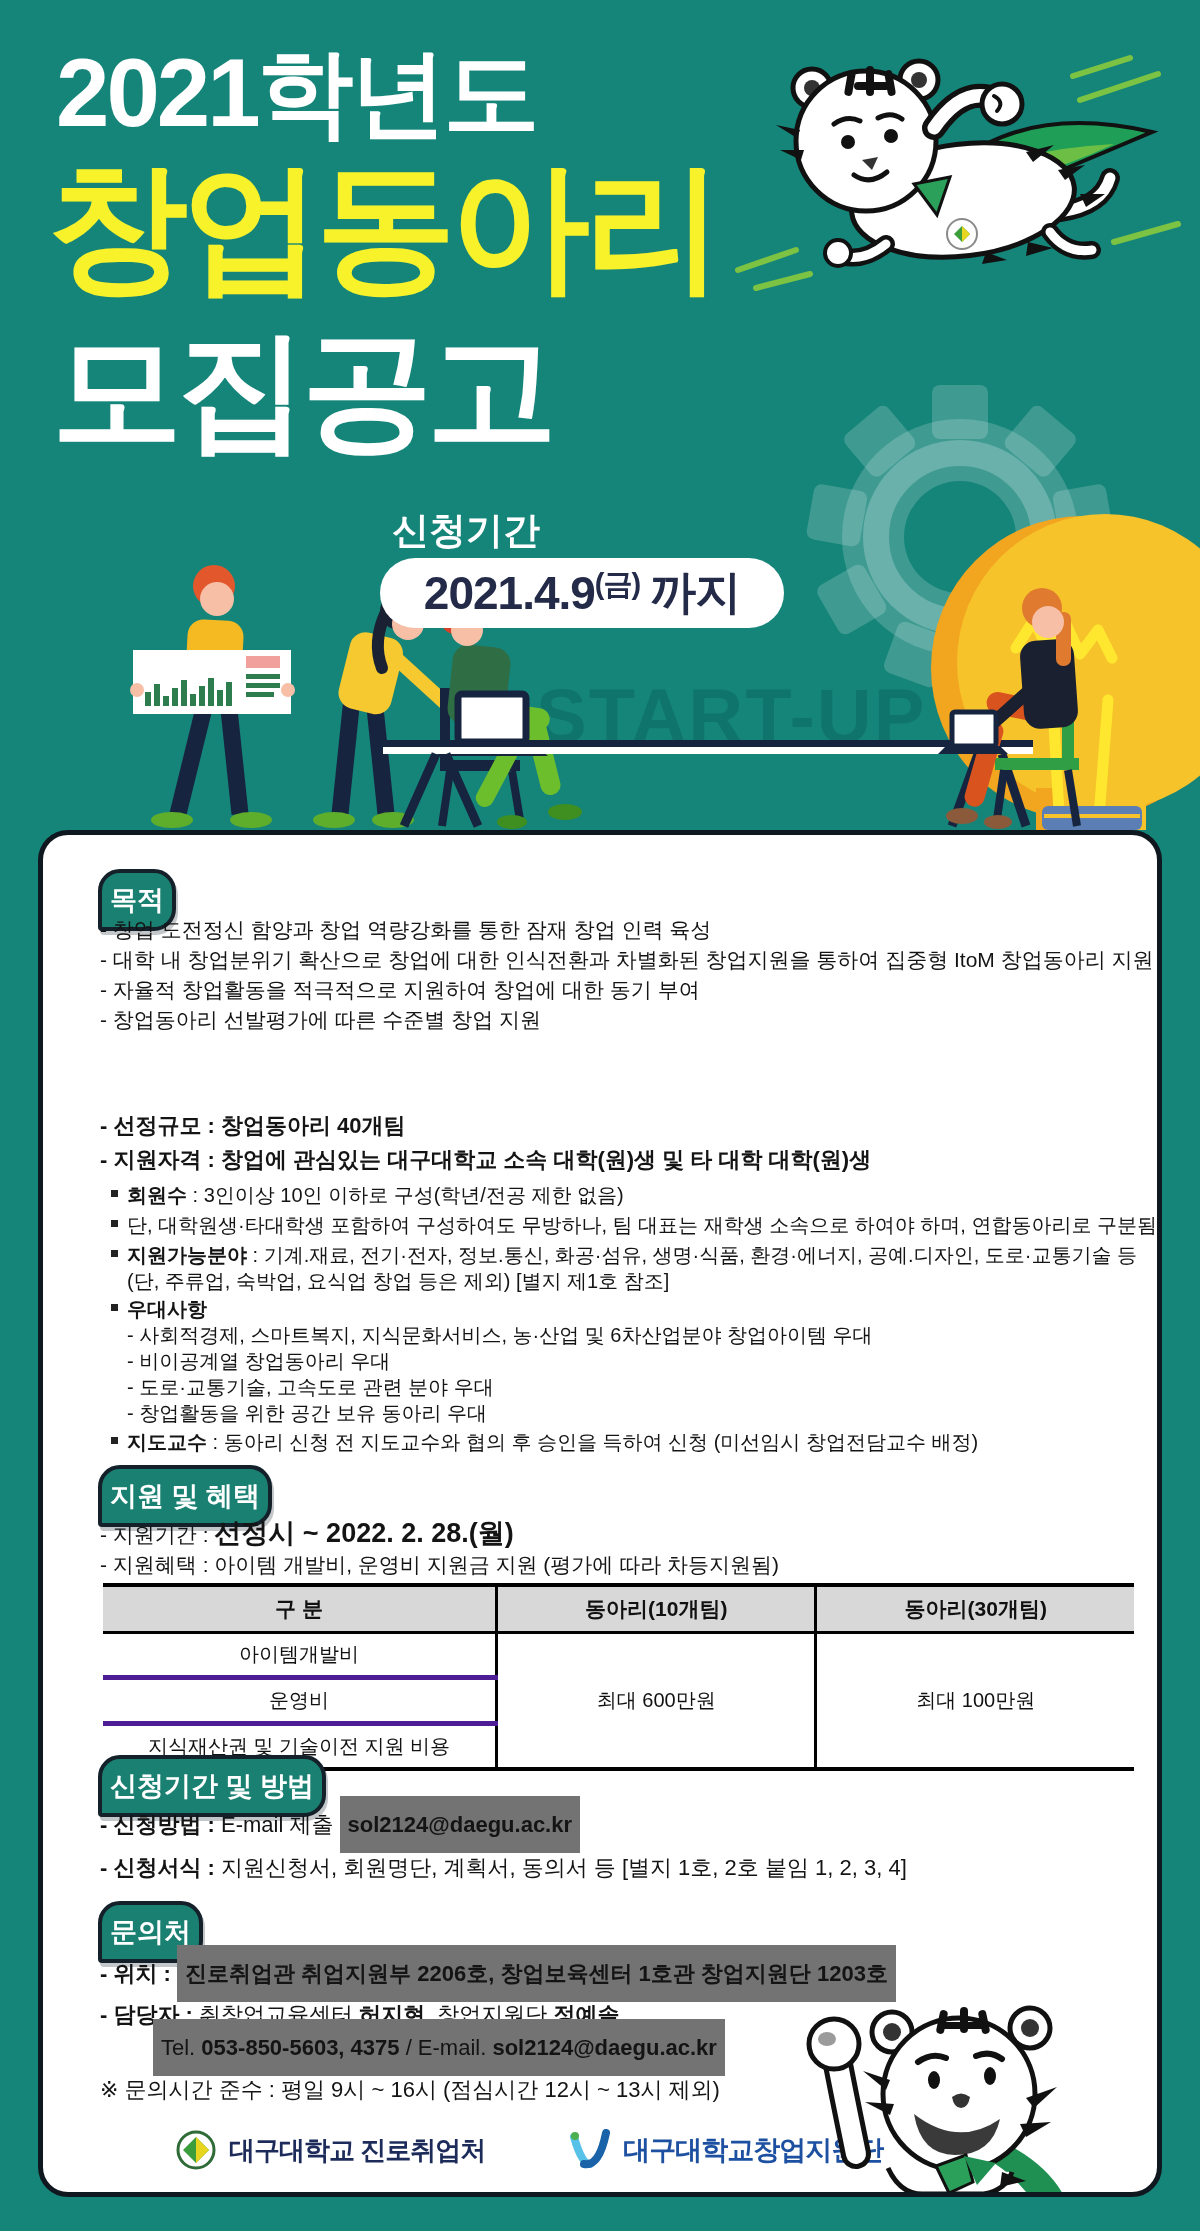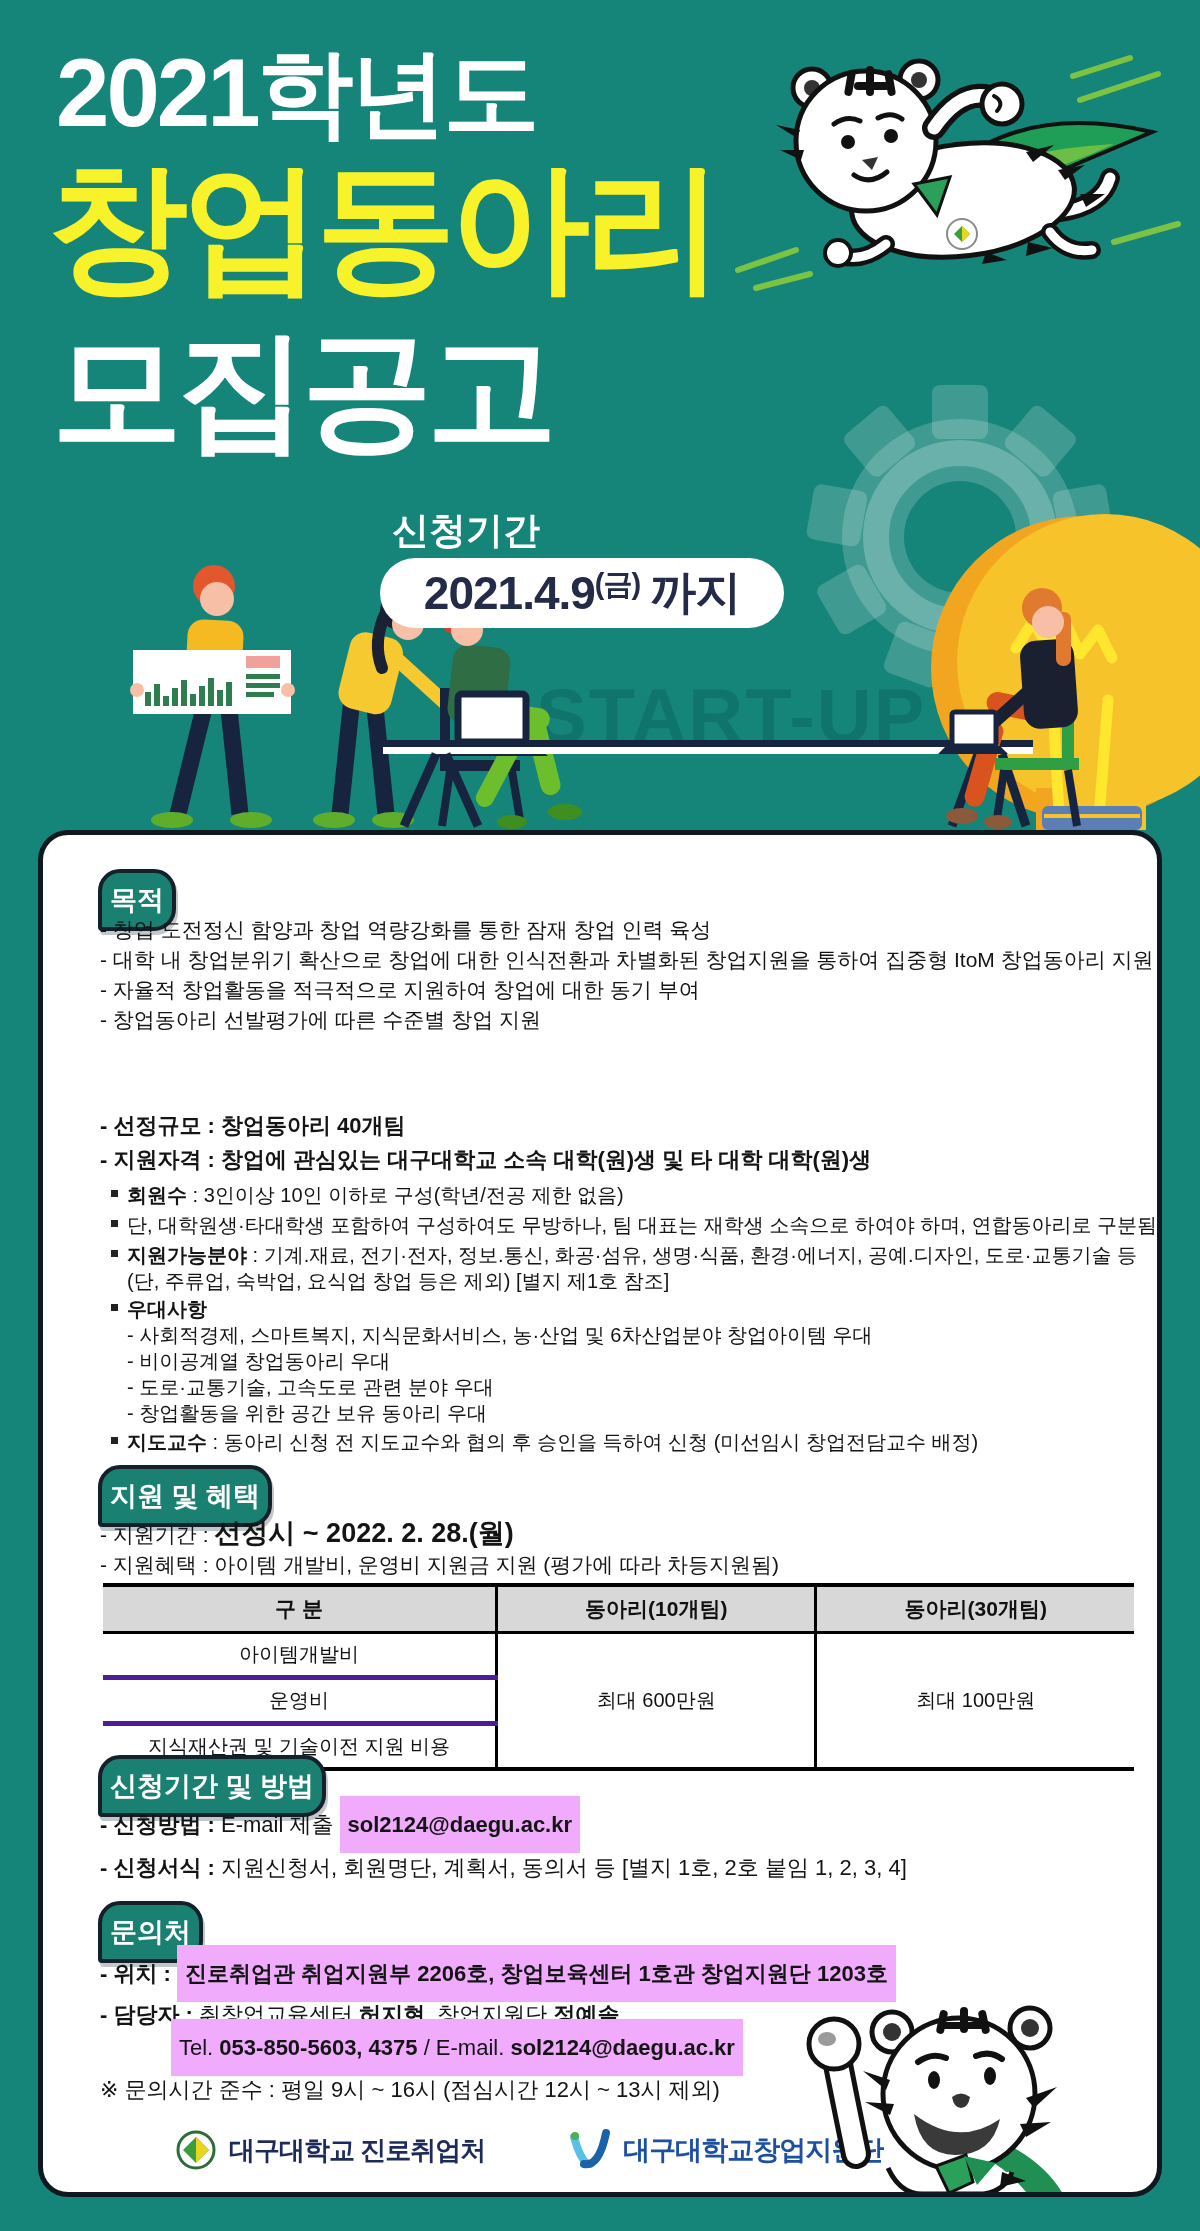--- a/index.html
+++ b/index.html
@@ -23,21 +23,21 @@
   .startup { position:absolute; z-index:1; left:536px; top:672px; font-size:76px; font-weight:800; color:#0E6F68; opacity:0.72; letter-spacing:2px; }
   .tiger-fly { position:absolute; z-index:4; left:728px; top:36px; width:460px; height:272px; pointer-events:none; }
   
   .card { position:absolute; z-index:5; left:38px; top:830px; width:1124px; height:1367px; box-sizing:border-box;
     background:#fff; border:5px solid #10181F; border-radius:30px; overflow:hidden; }
   .badge { position:absolute; left:55px; display:inline-block; background:#1A8172; color:#fff; font-weight:800; font-size:27px;
     padding:9px 8px; border:4px solid #14202A; border-radius:22px 22px 22px 4px; box-shadow:2px 4px 0 rgba(20,32,42,0.25); white-space:nowrap;text-align:right; }
   .line { position:absolute; white-space:nowrap; }
   .fs21 { font-size:21px; } .fs22 { font-size:22px; } .fs20 { font-size:20px; }
   .b { font-weight:700; }
-  .hl { background:#f0abfc; padding:16px 8px; }
+  .hl { background:#737373; padding:16px 8px; }
   .purpose-list { position:absolute; left:57px; top:80px; font-size:21px; line-height:30px; }
   .sq { display:inline-block; width:7px; height:7px; background:#222; margin-right:9px; vertical-align:5px; }
   .period-val { font-size:27px; font-weight:800; }
   
   .benefit-table { position:absolute; left:60px; top:748px; width:1031px; border-collapse:collapse; text-align:center; color:#111;
     border-top:4px solid #000; border-bottom:4px solid #000; }
   .benefit-table th { background:#D8D8D8; border-bottom:3px solid #000; font-size:21px; font-weight:700; padding:8px 16px; }
   .benefit-table th + th, .benefit-table .vline { border-left:3px solid #000; }
   .benefit-table td { font-size:20px; padding:7px 0; height:22px; }
   .benefit-table td.cat { border-bottom:5px solid #4c1d95; width:394px; }
@@ -292,21 +292,21 @@
     </tbody>
       </table>
 
     <div class="badge" style="top:920px">신청기간 및 방법</div>
     <div class="line fs22" style="left:57px; top:975px"><span class="b">- 신청방법 : </span><span>E-mail 제출  </span><span class="hl b">sol2124@daegu.ac.kr</span></div>
     <div class="line fs22" style="left:57px; top:1018px"><span class="b">- 신청서식 : </span><span>지원신청서, 회원명단, 계획서, 동의서 등 [별지 1호, 2호 붙임 1, 2, 3, 4]</span></div>
 
     <div class="badge" style="top:1066px">문의처</div>
     <div class="line fs22" style="left:57px; top:1124px"><span class="b">- 위치 : </span><span class="hl b">진로취업관 취업지원부 2206호, 창업보육센터 1호관 창업지원단 1203호</span></div>
     <div class="line fs22" style="left:57px; top:1165px"><span class="b">- 담당자 : </span><span>취창업교육센터 </span><span class="b">허지현</span><span>, 창업지원단 </span><span class="b">정예솔</span></div>
-    <div class="line fs22" style="left:128px; top:1200px"><span class="hl"><span>Tel. </span><span class="b">053-850-5603, 4375</span><span> / E-mail. </span><span class="b">sol2124@daegu.ac.kr</span></span></div>
+    <div class="line fs22" style="left:110px; top:1200px"><span class="hl"><span>Tel. </span><span class="b">053-850-5603, 4375</span><span> / E-mail. </span><span class="b">sol2124@daegu.ac.kr</span></span></div>
     <div class="line fs22" style="left:57px; top:1240px">※ 문의시간 준수 : 평일 9시 ~ 16시 (점심시간 12시 ~ 13시 제외)</div>
 
     <div class="footer-logos">
       <div class="logo-item">
         <svg width="42" height="42" viewBox="0 0 42 42">
           <circle cx="21" cy="21" r="18" fill="#fff" stroke="#2F6B36" stroke-width="3"></circle>
           <path d="M21,8 L34,21 21,34 8,21 z" fill="#3C9D3C"></path>
           <path d="M21,8 L34,21 21,34 z" fill="#E8D51F"></path>
         </svg>
         <span class="t1">대구대학교 진로취업처</span>

